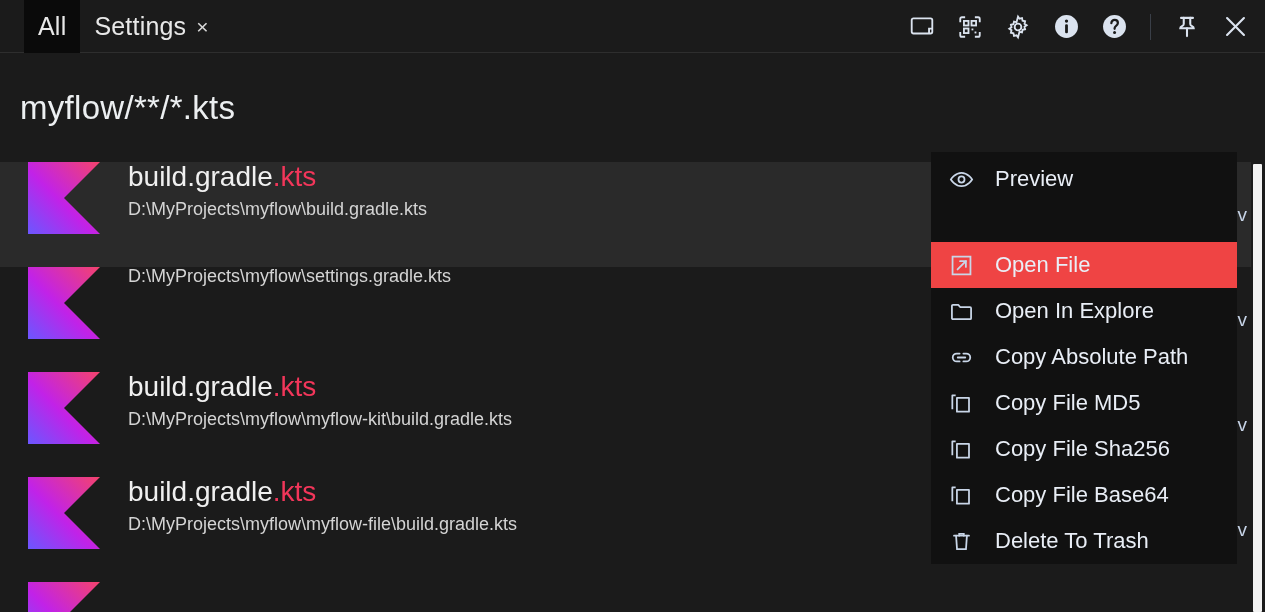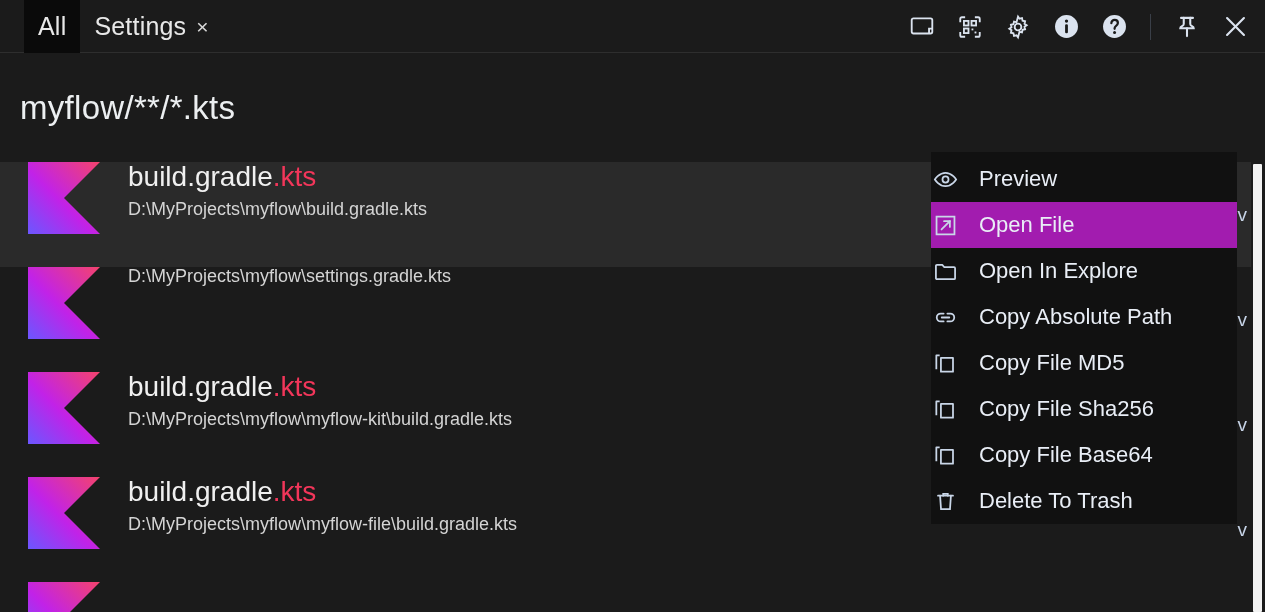--- a/index.html
+++ b/index.html
@@ -103,25 +103,25 @@
 
   
   .ctx-menu {
     position: absolute; top: 152px; left: 931px; width: 306px;
     background: #111111;
     padding: 4px 0 0 0;
     z-index: 50;
   }
   .ctx-item {
     display: flex; align-items: center;
-    height: 46px; 
+    height: 46px; padding-left: 16px;
     color: #e9eef6; font-size: 22px;
     cursor: default; white-space: nowrap;
   }
-  .ctx-item.hover { background: #a21caf; }
+  .ctx-item.hover { background: #ef4444; margin-top: 40px; }
   .ctx-ico {
     width: 28px; height: 28px; flex: 0 0 28px; margin-right: 20px;
     display: flex; align-items: center; justify-content: center;
     color: #c9d6e8;
   }
   .ctx-ico svg { display: block; }
   .ctx-label { line-height: 1; }
 </style>
 </head>
 <body>

